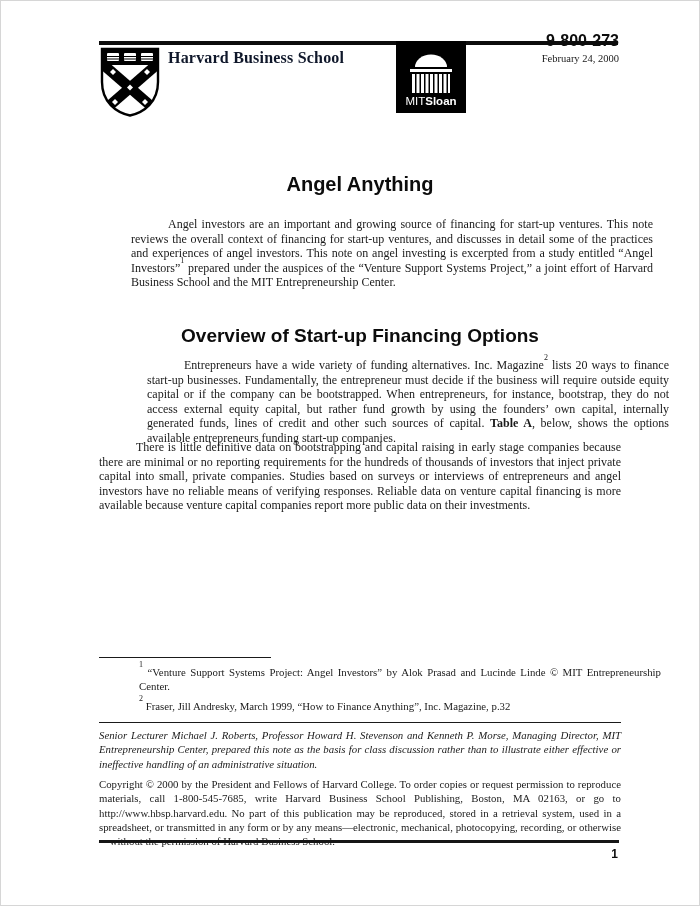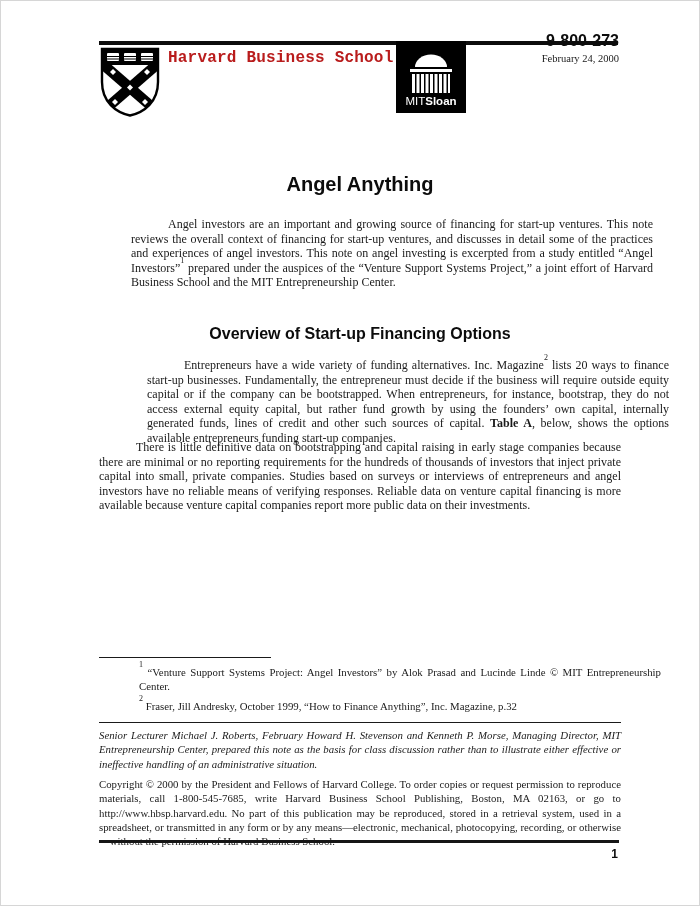--- a/index.html
+++ b/index.html
@@ -11,40 +11,40 @@
     overflow:hidden; margin:0 auto;
   }
   .abs { position:absolute; }
   .col { left:98px; width:522px; }
 
   
   .top-rule { top:40px; left:98px; width:519px; height:4px; background:#0c0c0c; }
   .hbs-shield { top:45px; left:98px; width:62px; height:72px; }
   .school-name {
     top:48px; left:167px;
-    font-family:Liberation Mono, monospace; font-weight:bold; font-size:16px;
-    color:#b91c1c; letter-spacing:0.2px;
+    font-family:Liberation Serif, serif; font-weight:bold; font-size:16px;
+    color:#0f172a; letter-spacing:0.2px;
   }
   .mit-box { top:40px; left:395px; width:60px; height:72px; }
   .case-meta { top:31px; right:80px; text-align:right; }
   .case-number {
     font-family:"Liberation Sans", sans-serif; font-weight:bold; font-size:16px;
     color:#0c0c0c;
   }
   .case-date { font-size:10.5px; margin-top:3px; color:#1a1a1a;margin-left:44px; }
 
   
   .doc-title {
     top:172px; text-align:center;
     font-family:"Liberation Sans", sans-serif; font-weight:bold; font-size:20px;
     color:#0c0c0c;
   }
   .section-heading {
     top:324px; text-align:center;
-    font-family:"Liberation Sans", sans-serif; font-weight:bold; font-size:16px;
+    font-family:"Liberation Sans", sans-serif; font-weight:bold; font-size:19px;
     color:#0c0c0c;
   }
   .body-para {
     font-size:12px; line-height:14.6px; text-align:justify;
     text-indent:37px;
   }
   .p1 { top:216px;margin-left:32px; }
   .p2 { top:357px;margin-left:48px; }
   .p3 { top:439px; }
   sup.fnref { font-size:8px; position:relative; top:-4px; line-height:0; }
@@ -146,25 +146,25 @@
   <h2 class="abs col section-heading">Overview of Start-up Financing Options</h2>
 
   <p class="abs col body-para p2"><span>Entrepreneurs have a wide variety of funding alternatives.  Inc. Magazine</span><sup class="fnref">2</sup><span> lists 20 ways to finance start-up businesses.  Fundamentally, the entrepreneur must decide if the business will require outside equity capital or if the company can be bootstrapped.  When entrepreneurs, for instance, bootstrap, they do not access external equity capital, but rather fund growth by using the founders’ own capital, internally generated funds, lines of credit and other such sources of capital.  </span><b>Table A</b><span>, below, shows the options available entrepreneurs funding start-up companies.</span></p>
 
   <p class="abs col body-para p3">There is little definitive data on bootstrapping and capital raising in early stage companies because there are minimal or no reporting requirements for the hundreds of thousands of investors that inject private capital into small, private companies.  Studies based on surveys or interviews of entrepreneurs and angel investors have no reliable means of verifying responses.  Reliable data on venture capital financing is more available because venture capital companies report more public data on their investments.</p>
 
   <div class="abs fn-rule"></div>
 
   <div class="abs col footnote fn1"><sup class="fnref">1</sup><span> “Venture Support Systems Project:  Angel Investors” by Alok Prasad and Lucinde Linde © MIT Entrepreneurship Center.</span></div>
 
-  <div class="abs col footnote fn2"><sup class="fnref">2</sup><span> Fraser, Jill Andresky, October 1999, “How to Finance Anything”,  Inc. Magazine, p.32</span></div>
+  <div class="abs col footnote fn2"><sup class="fnref">2</sup><span> Fraser, Jill Andresky, March 1999, “How to Finance Anything”,  Inc. Magazine, p.32</span></div>
 
   <div class="abs attr-rule"></div>
 
-  <p class="abs col attribution">Senior Lecturer Michael J. Roberts, February Howard H. Stevenson and Kenneth P. Morse, Managing Director, MIT Entrepreneurship Center, prepared this note as the basis for class discussion rather than to illustrate either effective or ineffective handling of an administrative situation.</p>
+  <p class="abs col attribution">Senior Lecturer Michael J. Roberts, Professor Howard H. Stevenson and Kenneth P. Morse, Managing Director, MIT Entrepreneurship Center, prepared this note as the basis for class discussion rather than to illustrate either effective or ineffective handling of an administrative situation.</p>
 
   <p class="abs col copyright">Copyright © 2000 by the President and Fellows of Harvard College.  To order copies or request permission to reproduce materials, call 1-800-545-7685, write Harvard Business School Publishing, Boston, MA 02163, or go to http://www.hbsp.harvard.edu.  No part of this publication may be reproduced, stored in a retrieval system, used in a spreadsheet, or transmitted in any form or by any means—electronic, mechanical, photocopying, recording, or otherwise—without the permission of Harvard Business School.</p>
 
   <div class="abs bottom-rule"></div>
 
   <div class="abs page-number">1</div>
 
 </div>
 
 </body></html>

